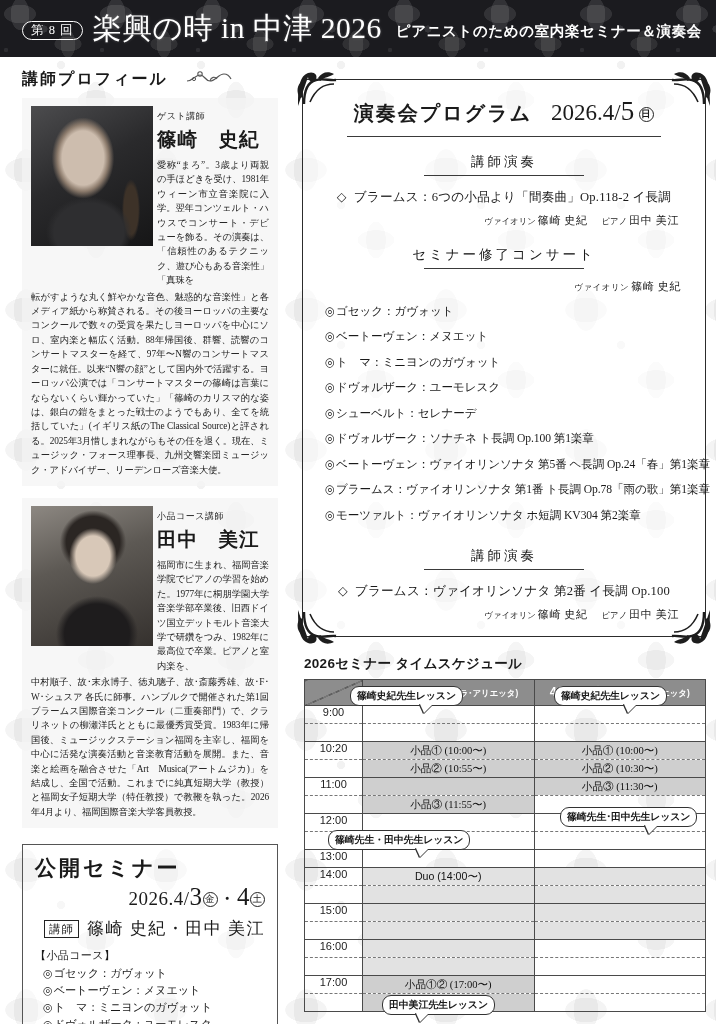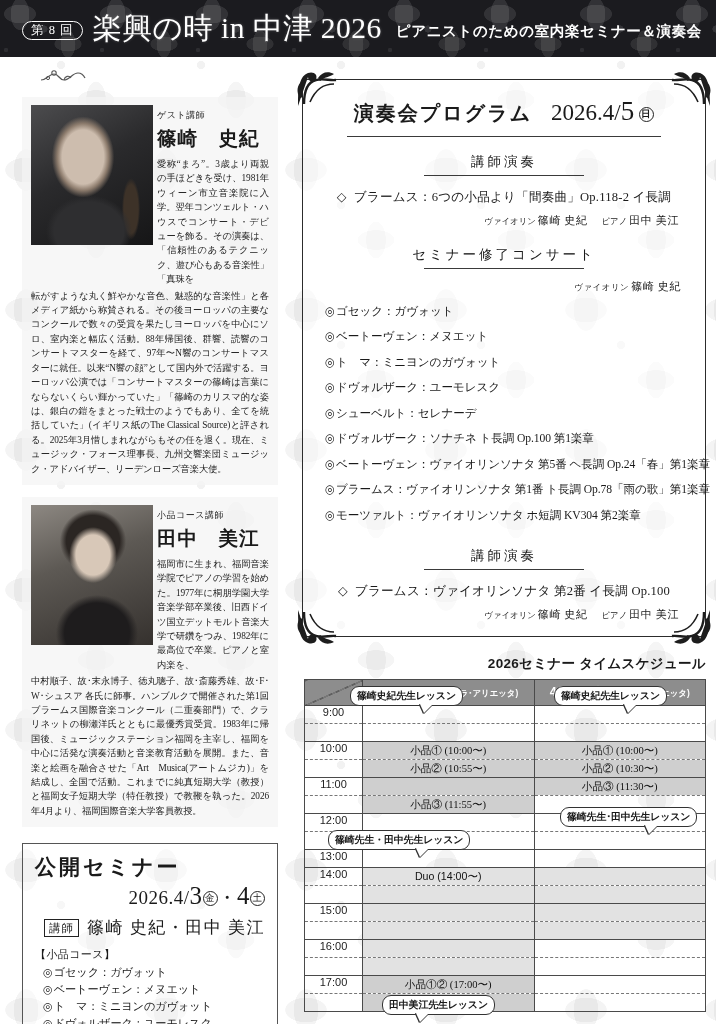--- a/index.html
+++ b/index.html
@@ -306,21 +306,21 @@
     line-height: 1.25;
     margin-top: 11px;
     letter-spacing: -0.1px;
     white-space: nowrap;
   }
   .prog-list li .dbl { margin-right: 1px; }
 
   
   .sched-wrap { margin: 18px 10px 0 8px; position: relative; }
   .sched-title {
-    text-align: right;
+    text-align: left;
     font-size: 13.5px;
     font-weight: bold;
     font-family: "Liberation Sans", "DejaVu Sans", sans-serif;
     letter-spacing: 0.3px;
     margin-bottom: 6px;
   }
   table.sched {
     width: 100%;
     border-collapse: collapse;
     table-layout: fixed;
@@ -408,20 +408,21 @@
   <div id="header-inner">
     <span class="kai-badge">第 8 回</span>
     <span class="main-title">楽興の時 in 中津 2026</span>
     <span class="sub-title">ピアニストのための室内楽セミナー＆演奏会</span>
   </div>
 </div>
 
 <div id="left-col">
 
   <div class="section-head">
+    <span>講師プロフィール</span>
     <span class="flourish">
       <svg width="48" height="16" viewBox="0 0 48 16">
         <path d="M3 11 C9 11 11 5 16 5 C21 5 21 11 26 11 C32 11 34 4 40 4 C44 4 46 7 47 9" fill="none" stroke="#555" stroke-width="1.2"></path>
         <circle cx="16" cy="4" r="2.2" fill="none" stroke="#555" stroke-width="1.1"></circle>
         <circle cx="10" cy="9" r="1.6" fill="none" stroke="#555" stroke-width="1"></circle>
         <path d="M26 11 C27 7 31 6 33 9" fill="none" stroke="#555" stroke-width="1.1"></path>
       </svg>
     </span>
   </div>
 
@@ -574,21 +575,21 @@
             <td class="timecell">9:00</td>
             <td class="halfcell"></td>
             <td class="halfcell"></td>
           </tr>
           <tr class="half-bot">
             <td class="timecell"></td>
             <td class="halfcell"></td>
             <td class="halfcell"></td>
           </tr>
           <tr class="half-top">
-            <td class="timecell">10:00</td>
+            <td class="timecell">10:20</td>
             <td class="halfcell shade">小品① (10:00〜)</td>
             <td class="halfcell shade">小品① (10:00〜)</td>
           </tr>
           <tr class="half-bot">
             <td class="timecell"></td>
             <td class="halfcell shade">小品② (10:55〜)</td>
             <td class="halfcell shade">小品② (10:30〜)</td>
           </tr>
           <tr class="half-top">
             <td class="timecell">11:00</td>

